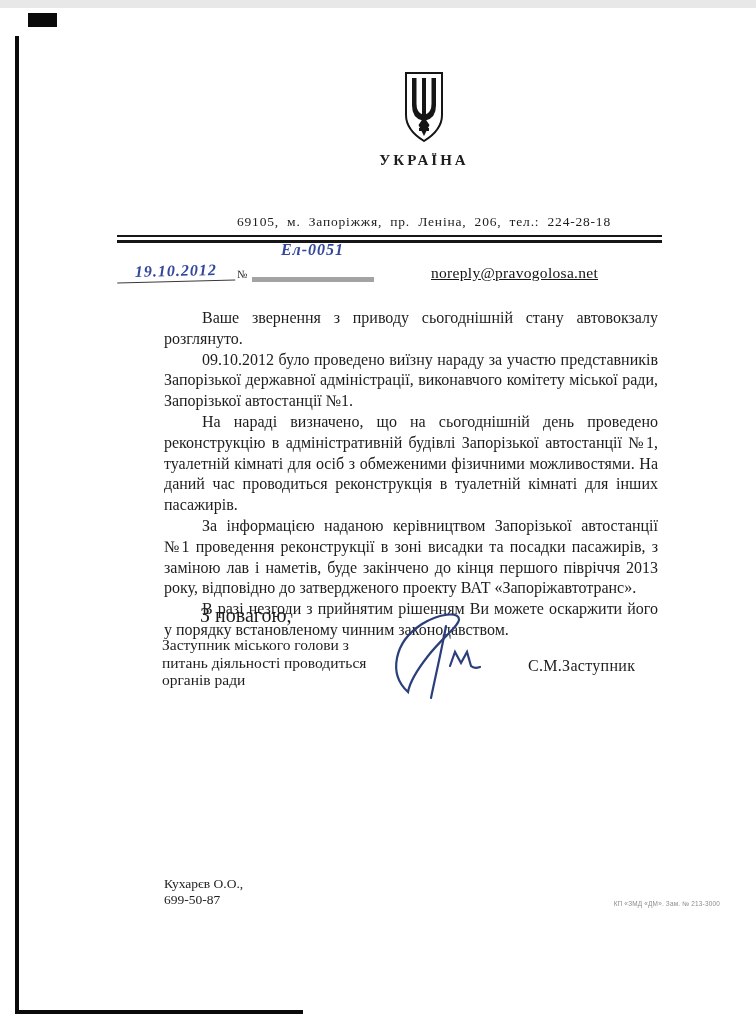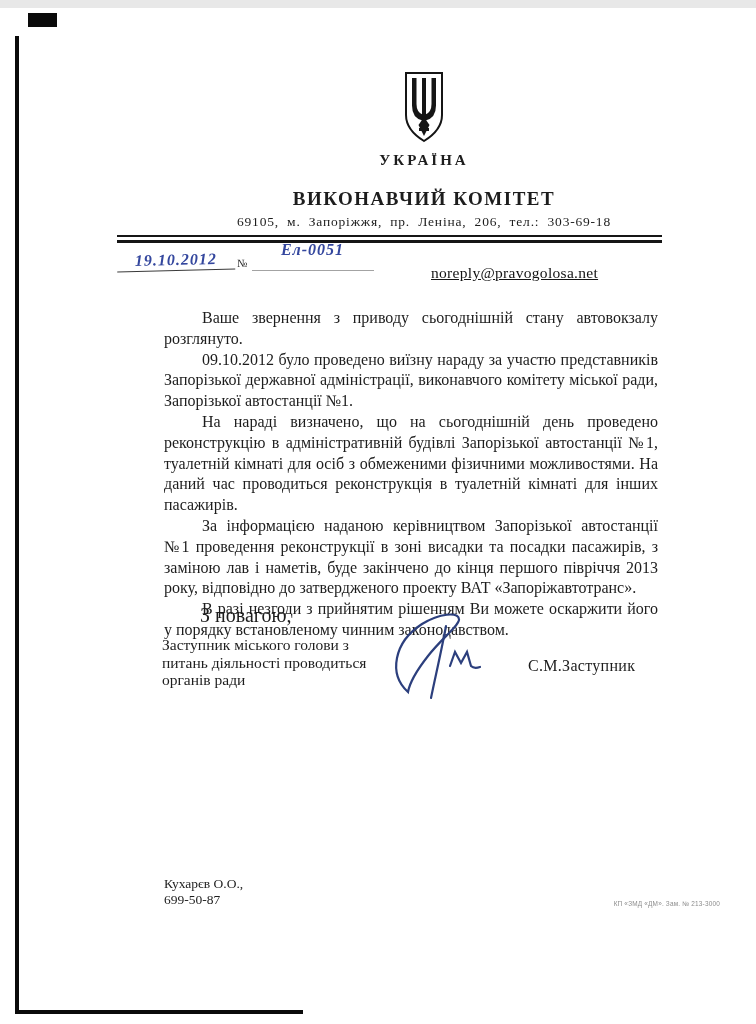--- a/index.html
+++ b/index.html
@@ -42,21 +42,21 @@
   
   .ref-row1 { position:absolute; left:117px; top:233px; display:flex; align-items:flex-end; }
   .hw {
     font-style:italic; font-weight:bold; color:#34479e;
     font-size:16px; letter-spacing:1px; white-space:nowrap;
   }
   .hw-date { display:inline-block; width:118px; text-align:center;
     border-bottom:1px solid #3a3a3a; padding-bottom:1px; transform:rotate(-1.5deg); }
   .no-sign { font-size:11px; padding:0 4px 2px 2px; }
   .hw-num { display:inline-block; width:122px; text-align:center;
-    border-bottom:1px solid #a3a3a3; padding-bottom:11px; }
+    border-bottom:5px solid #a3a3a3; padding-bottom:18px; }
   .ref-row2 { position:absolute; left:117px; top:262px; font-size:12.5px; }
   .blank { display:inline-block; border-bottom:1px solid #3a3a3a; height:12px; vertical-align:bottom; }
   .blank-a { width:58px; } .blank-b { width:100px; }
   .email {
     position:absolute; left:431px; top:256px; font-size:15.5px;
     text-decoration:underline; letter-spacing:0.3px; color:#141414;
   }
 
   
   .body-text {
@@ -96,22 +96,21 @@
         <path d="M23,7 h4 v42 h-4 z"></path>
         <path d="M25,46 l5.5,8 -5.5,11 -5.5,-11 z"></path>
         <path d="M13,7 h4.5 v26 q0,8 6,10.5 v6 q-10.5,-2.5 -10.5,-15 z"></path>
         <path d="M32.5,7 h4.5 v27.5 q0,12.5 -10.5,15 v-6 q6,-2.5 6,-10.5 z"></path>
         <path d="M20,57 h10 v3 h-10 z"></path>
       </g>
     </svg>
   </div>
 
   <div class="country">УКРАЇНА</div>
-  <div class="org2">ВИКОНАВЧИЙ КОМІТЕТ</div>
-  <div class="address">69105, м. Запоріжжя, пр. Леніна, 206, тел.: 303-69-18</div>
+  <div class="address">69105, м. Запоріжжя, пр. Леніна, 206, тел.: 224-28-18</div>
   <div class="header-rule"></div>
 
   <div class="ref-row1">
     <span class="hw-date hw">19.10.2012</span>
     <span class="no-sign">№</span>
     <span class="hw-num hw">Ел-0051</span>
   </div>
   <div class="email">noreply@pravogolosa.net</div>
 
   <div class="body-text">

